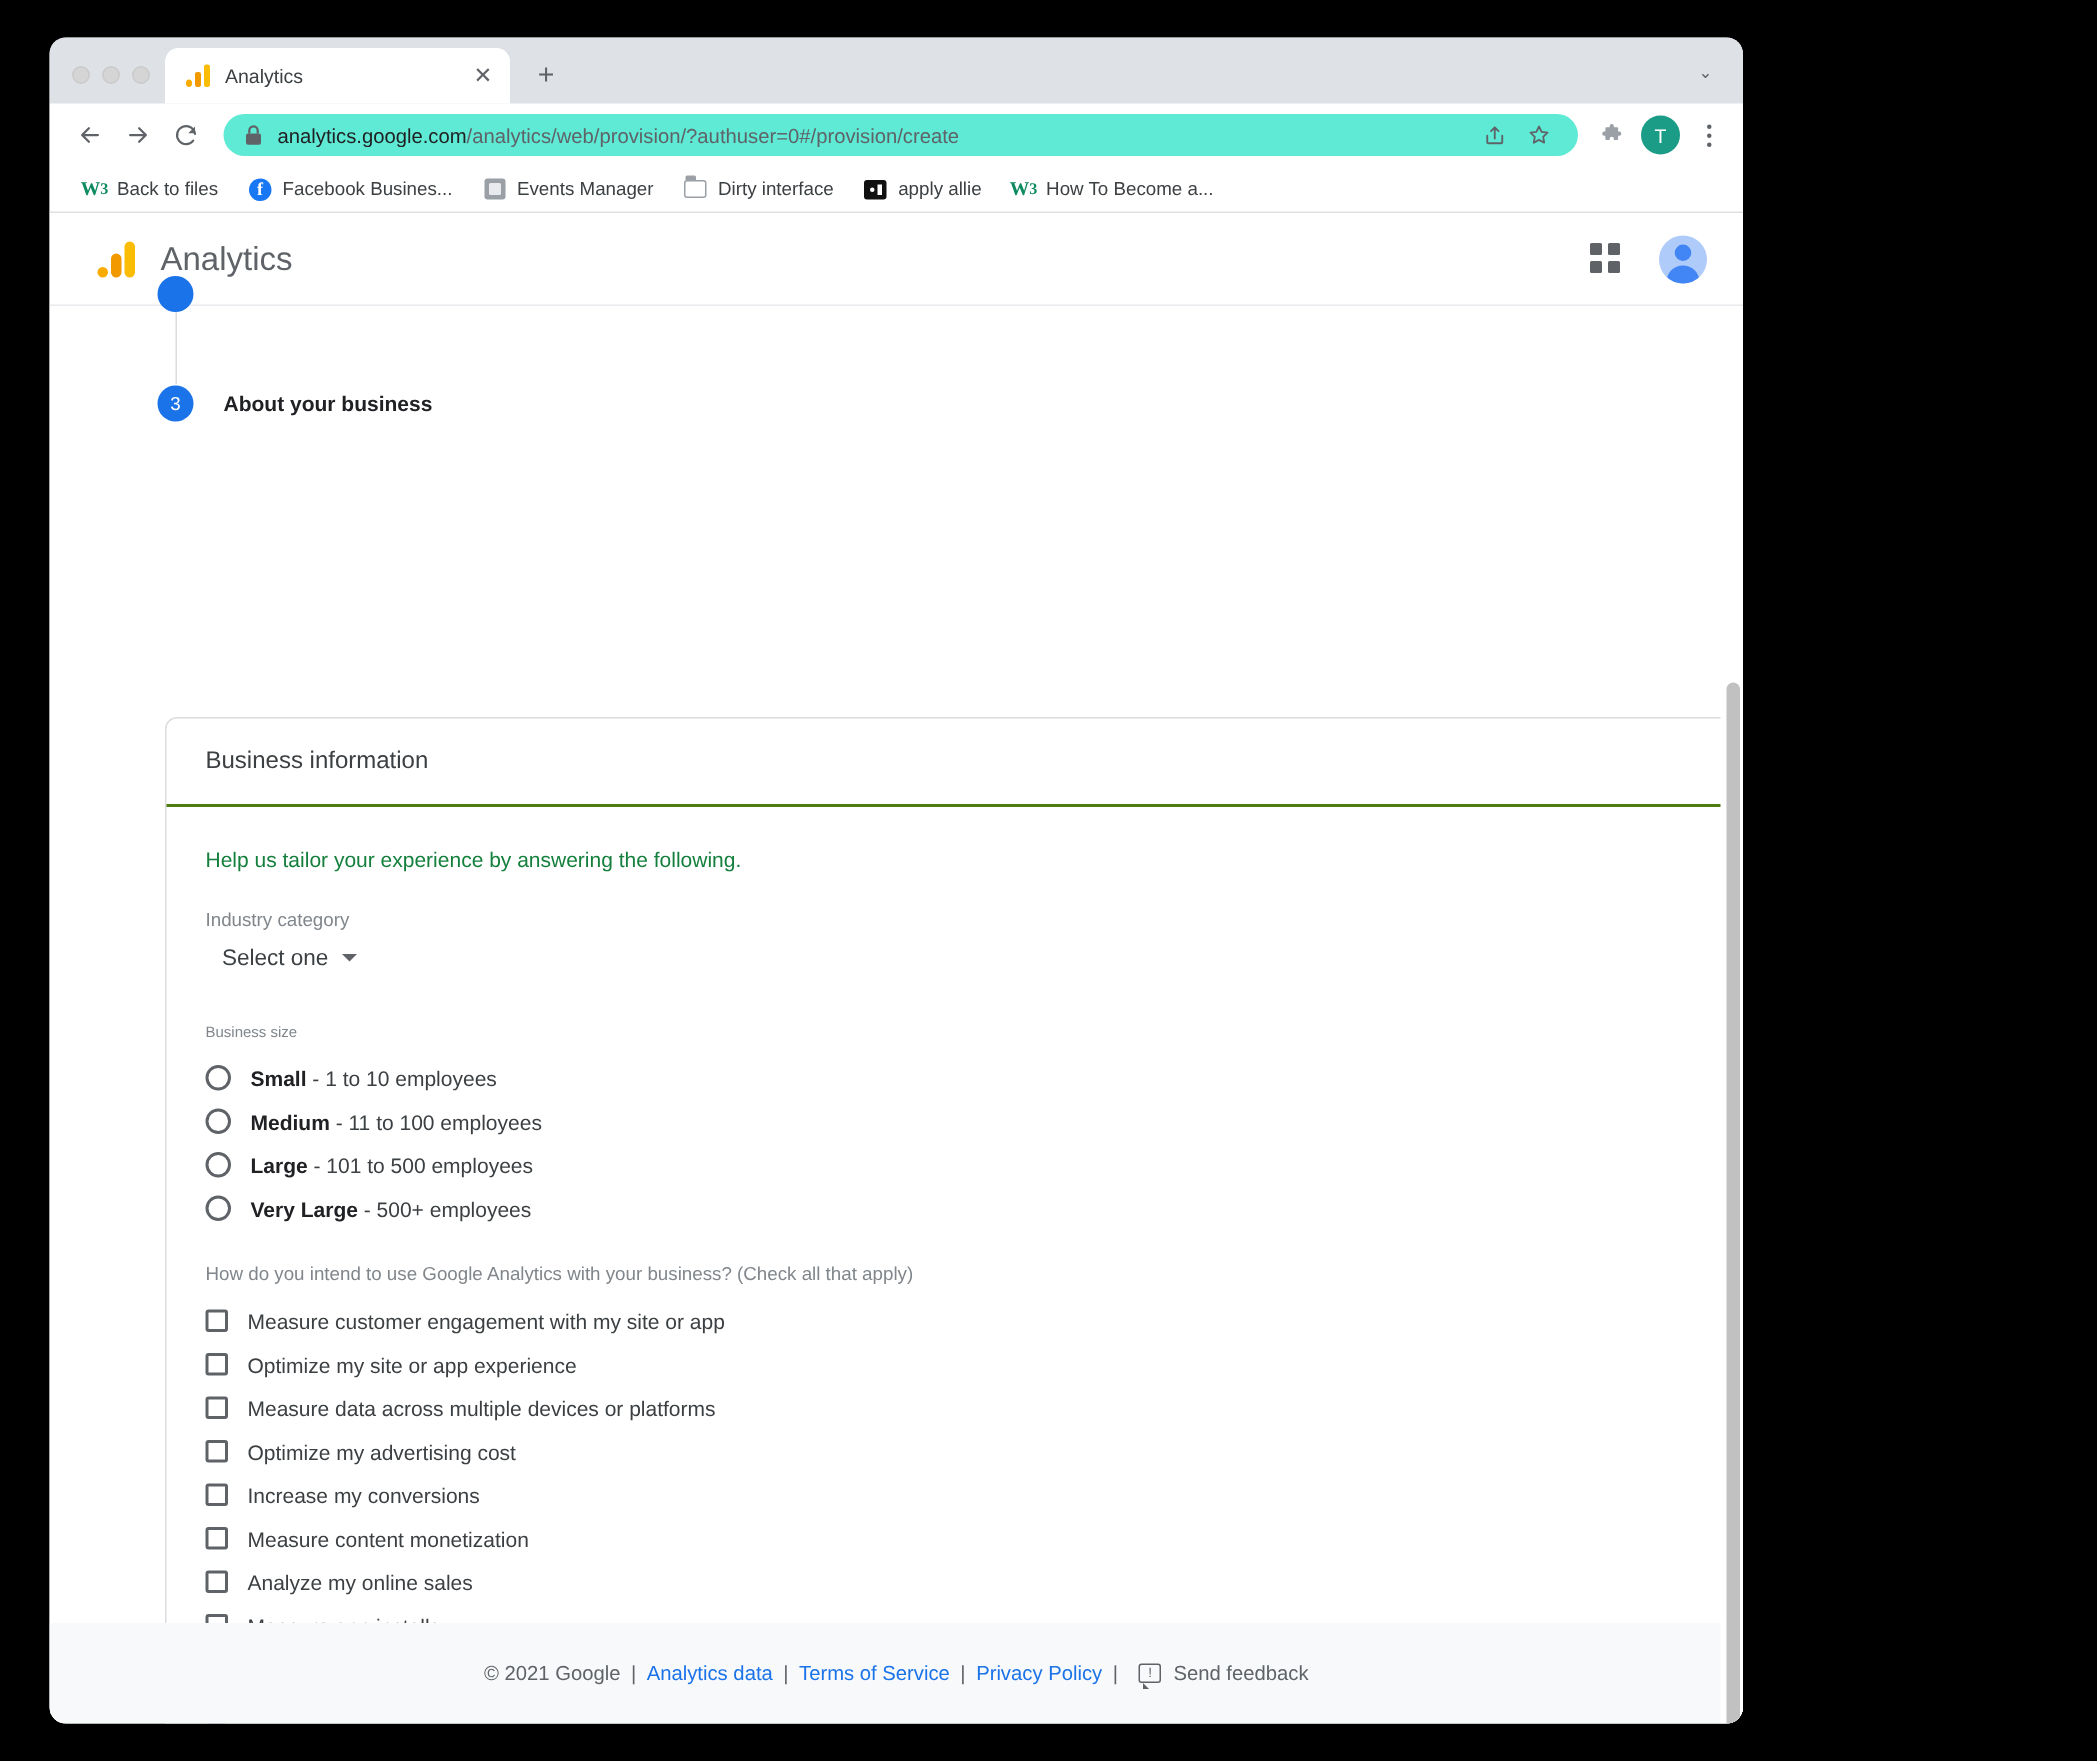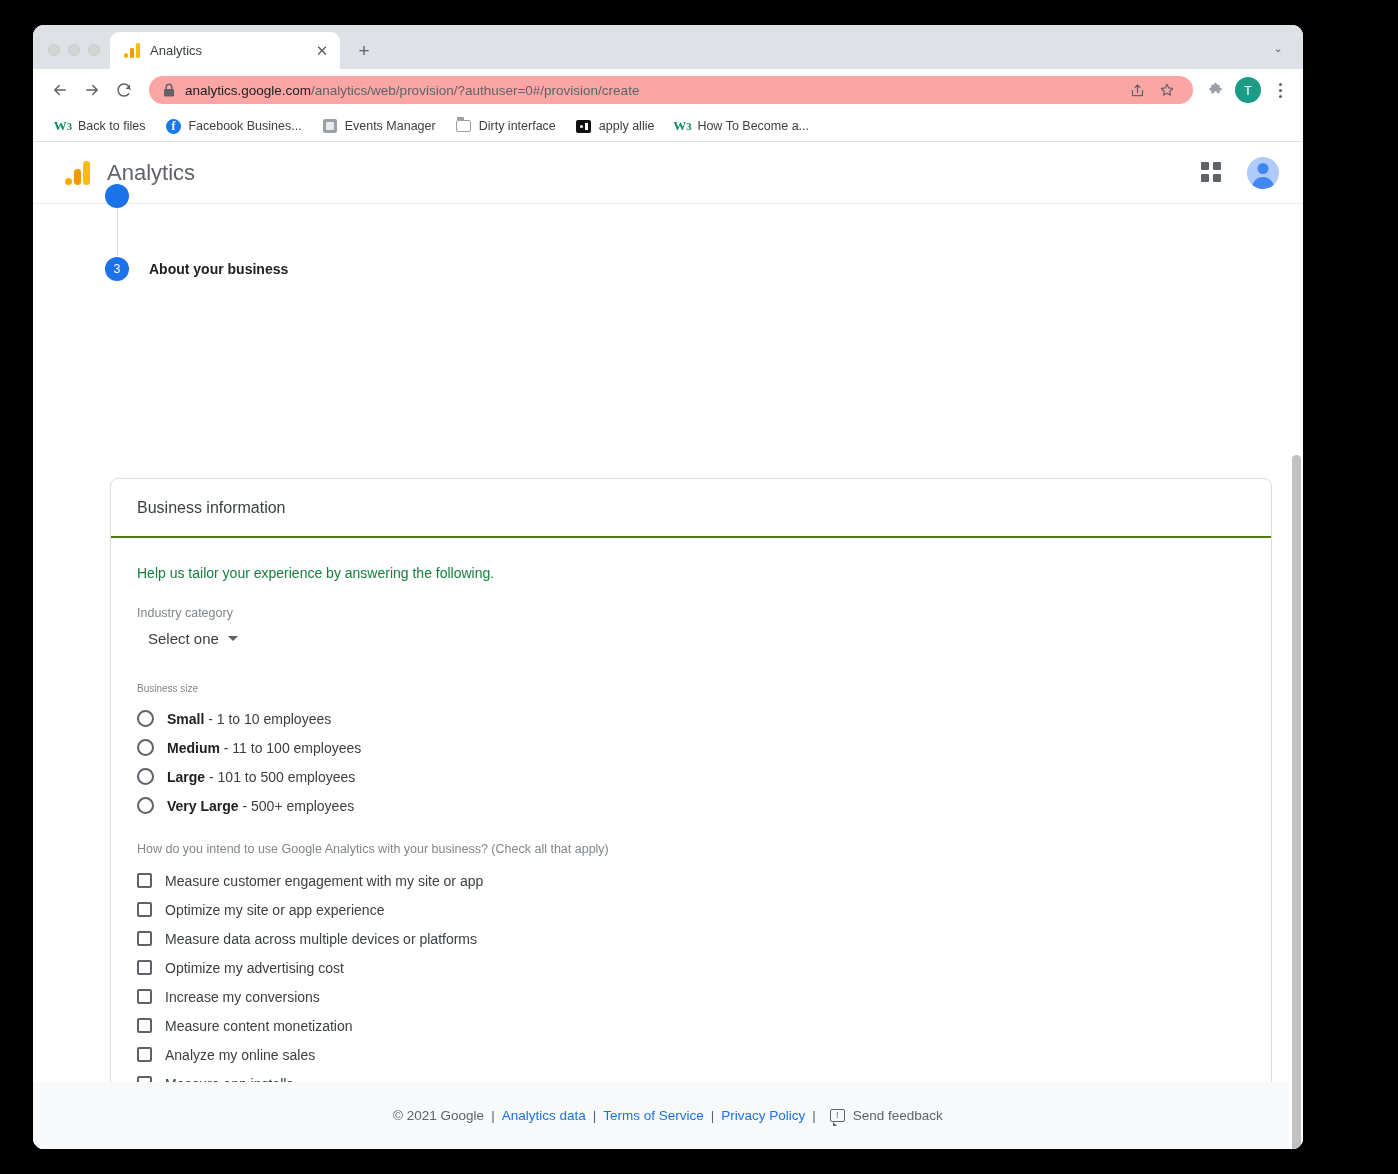--- a/index.html
+++ b/index.html
@@ -8,21 +8,21 @@
     width: 1398px; height: 1174px;
     background: #000000;
     font-family: "Liberation Sans", sans-serif;
     overflow: hidden;
   }
 
   
   .window {
     position: absolute;
     left: 33px; top: 25px;
-    width: 1270px; height: 1124px;
+    width: 1129px; height: 1124px;
     background: #ffffff;
     border-radius: 11px;
     overflow: hidden;
     box-shadow: 0 6px 28px rgba(0,0,0,0.45);
   }
 
   
   .tabstrip {
     position: relative;
     height: 44px;
@@ -88,21 +88,21 @@
   .nav-btn {
     width: 30px; height: 30px; flex: 0 0 auto;
     display: flex; align-items: center; justify-content: center;
     color: #5f6368;
     border-radius: 50%;
   }
   .nav-btn svg { display: block; }
   .omnibox {
     flex: 1 1 auto;
     height: 28px;
-    background: #fca5a5;
+    background: #5eead4;
     border-radius: 14px;
     display: flex; align-items: center;
     padding: 0 12px 0 14px;
     margin: 0 6px 0 8px;
     gap: 10px;
     min-width: 0;
   }
   .lock { flex: 0 0 auto; display: flex; }
   .url {
     font-size: 13.5px; color: #5f6368;

